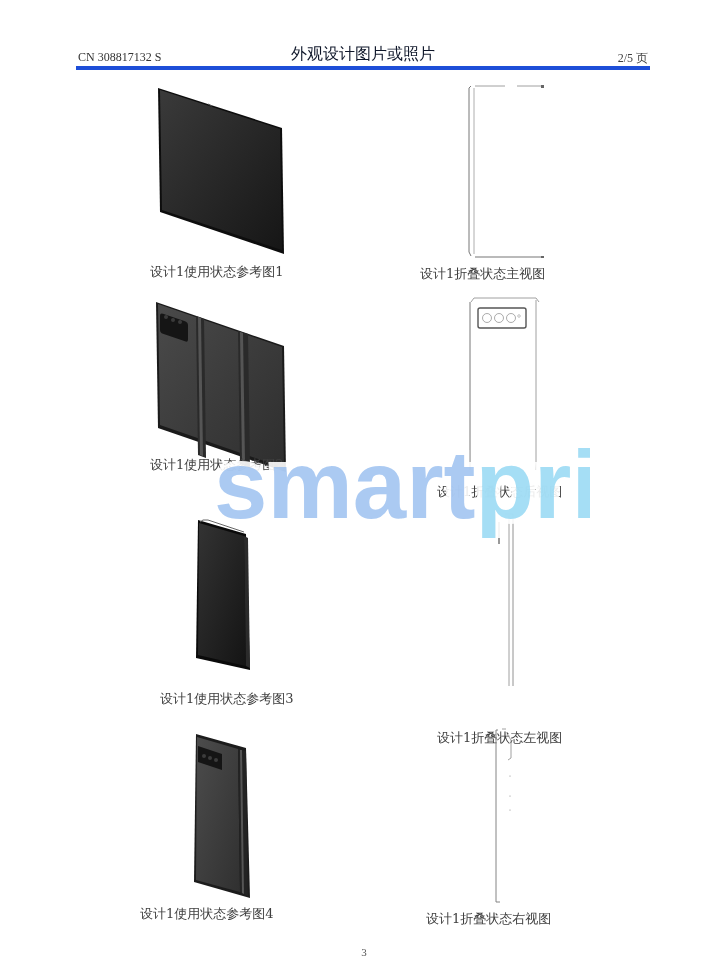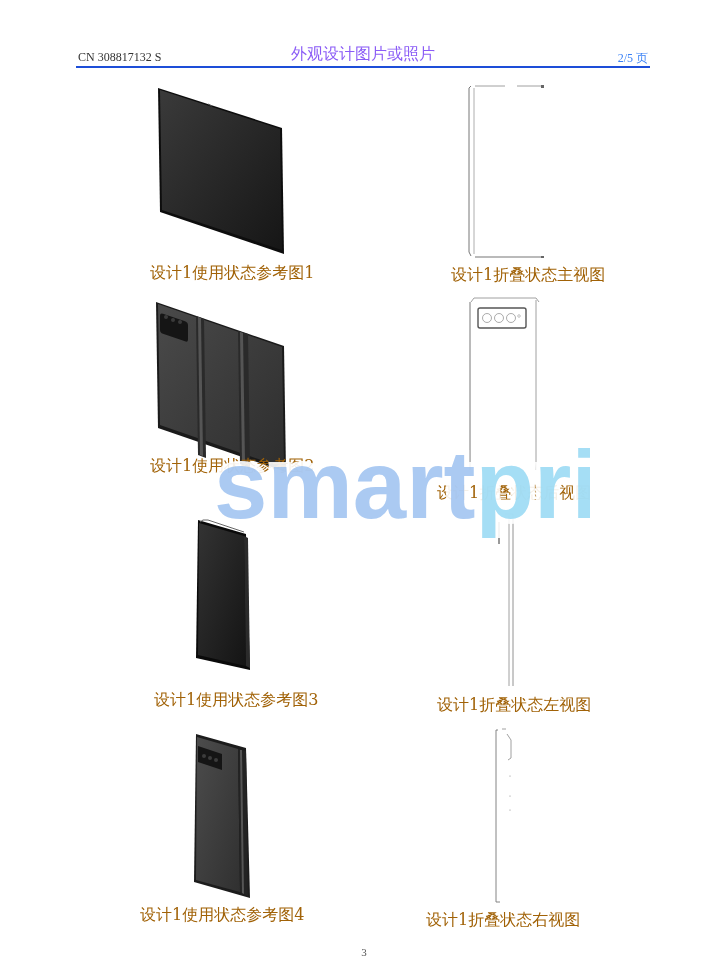--- a/index.html
+++ b/index.html
@@ -1,22 +1,22 @@
 <!DOCTYPE html>
 <html><head>
 <meta charset="utf-8">
 <style>
   html,body{margin:0;padding:0;background:#fff;}
   body{width:728px;height:966px;position:relative;overflow:hidden;font-family:"DejaVu Serif",serif;color:#333;}
-  .header{position:absolute;left:76px;top:44px;width:574px;height:22px;border-bottom:2px solid #1d4ed8;}
+  .header{position:absolute;left:76px;top:44px;width:574px;height:22px;border-bottom:4px solid #1d4ed8;}
   .hdr-left{position:absolute;left:2px;top:6px;font-family:"Liberation Serif",serif;font-size:12px;color:#333;}
-  .hdr-title{position:absolute;left:0;right:0;top:0;text-align:center;font-family:Liberation Sans, sans-serif;font-size:16px;color:#8b5cf6;}
-  .hdr-right{position:absolute;right:2px;top:6px;font-family:"Liberation Serif",serif;font-size:12px;color:#3b82f6;text-align:center;}
+  .hdr-title{position:absolute;left:0;right:0;top:0;text-align:center;font-family:Liberation Sans, sans-serif;font-size:16px;color:#0f172a;}
+  .hdr-right{position:absolute;right:2px;top:6px;font-family:"Liberation Serif",serif;font-size:12px;color:#404040;text-align:center;}
   .fig{position:absolute;}
-  .cap{position:absolute;font-size:16px;color:#a16207;white-space:nowrap;font-family:"DejaVu Serif",serif;}
+  .cap{position:absolute;font-size:13px;color:#404040;white-space:nowrap;font-family:"DejaVu Serif",serif;}
   .pagenum{position:absolute;left:0;right:0;top:946px;text-align:center;font-size:11px;color:#555;font-family:"Liberation Serif",serif;}
   .watermark{position:absolute;left:210px;top:418px;width:380px;height:120px;pointer-events:none;}
 </style>
 </head>
 <body>
 
 <div class="header">
   <span class="hdr-left">CN 308817132 S</span>
   <span class="hdr-title">外观设计图片或照片</span>
   <span class="hdr-right">2/5 页</span>
@@ -37,21 +37,21 @@
 
 <svg class="fig" style="left:465px;top:84px" width="90" height="175" viewBox="0 0 90 175">
   <path d="M6,2 L4,4 L4,168 L6,172" fill="none" stroke="#777" stroke-width="1"></path>
   <path d="M9,4 L9,170" fill="none" stroke="#999" stroke-width="0.8"></path>
   <line x1="10" y1="2" x2="40" y2="2" stroke="#888" stroke-width="0.8"></line>
   <line x1="52" y1="2" x2="78" y2="2" stroke="#888" stroke-width="0.8"></line>
   <line x1="10" y1="173" x2="78" y2="173" stroke="#777" stroke-width="1.2"></line>
   <rect x="76" y="1" width="3" height="3" fill="#666"></rect>
   <rect x="76" y="172" width="3" height="2" fill="#666"></rect>
 </svg>
-<div class="cap" style="left:451px;top:265px">设计1折叠状态主视图</div>
+<div class="cap" style="left:420px;top:265px">设计1折叠状态主视图</div>
 
 <svg class="fig" style="left:152px;top:298px" width="140" height="176" viewBox="0 0 140 176">
   <defs>
     <linearGradient id="g2" x1="0" y1="0" x2="1" y2="1">
       <stop offset="0" stop-color="#4a4a4a"></stop>
         <stop offset="1" stop-color="#2e2e2e"></stop>
     </linearGradient>
   </defs>
   <polygon points="4,4 132,48 134,174 6,130" fill="#1a1a1a"></polygon>
   <polygon points="6,6 130,49 132,170 8,127" fill="url(#g2)"></polygon>
@@ -83,28 +83,28 @@
     <linearGradient id="g3" x1="0" y1="0" x2="1" y2="1">
       <stop offset="0" stop-color="#333"></stop>
         <stop offset="1" stop-color="#141414"></stop>
     </linearGradient>
   </defs>
   <polygon points="8,2 56,16 60,152 6,140" fill="#0a0a0a"></polygon>
   <polygon points="9,5 54,18 56,148 8,137" fill="url(#g3)"></polygon>
   <polygon points="54,18 58,20 60,150 56,148" fill="#2b2b2b"></polygon>
   <path d="M10,4 Q12,1 18,2 L54,14" fill="none" stroke="#666" stroke-width="1"></path>
 </svg>
-<div class="cap" style="left:154px;top:690px">设计1使用状态参考图3</div>
+<div class="cap" style="left:160px;top:690px">设计1使用状态参考图3</div>
 
 <svg class="fig" style="left:495px;top:510px" width="30" height="180" viewBox="0 0 30 180">
   <line x1="4" y1="12" x2="4" y2="34" stroke="#777" stroke-width="1.5"></line>
   <path d="M10,4 L18,4 L18,176" fill="none" stroke="#777" stroke-width="0.8"></path>
   <line x1="14" y1="4" x2="14" y2="176" stroke="#888" stroke-width="0.8"></line>
 </svg>
-<div class="cap" style="left:437px;top:695px">设计1折叠状态左视图</div>
+<div class="cap" style="left:437px;top:729px">设计1折叠状态左视图</div>
 
 <svg class="fig" style="left:190px;top:732px" width="65" height="170" viewBox="0 0 65 170">
   <defs>
     <linearGradient id="g4" x1="0" y1="0" x2="1" y2="1">
       <stop offset="0" stop-color="#4c4c4c"></stop>
         <stop offset="1" stop-color="#303030"></stop>
     </linearGradient>
   </defs>
   <polygon points="6,2 56,16 60,166 4,150" fill="#1c1c1c"></polygon>
   <polygon points="7,5 48,17 50,160 6,148" fill="url(#g4)"></polygon>

